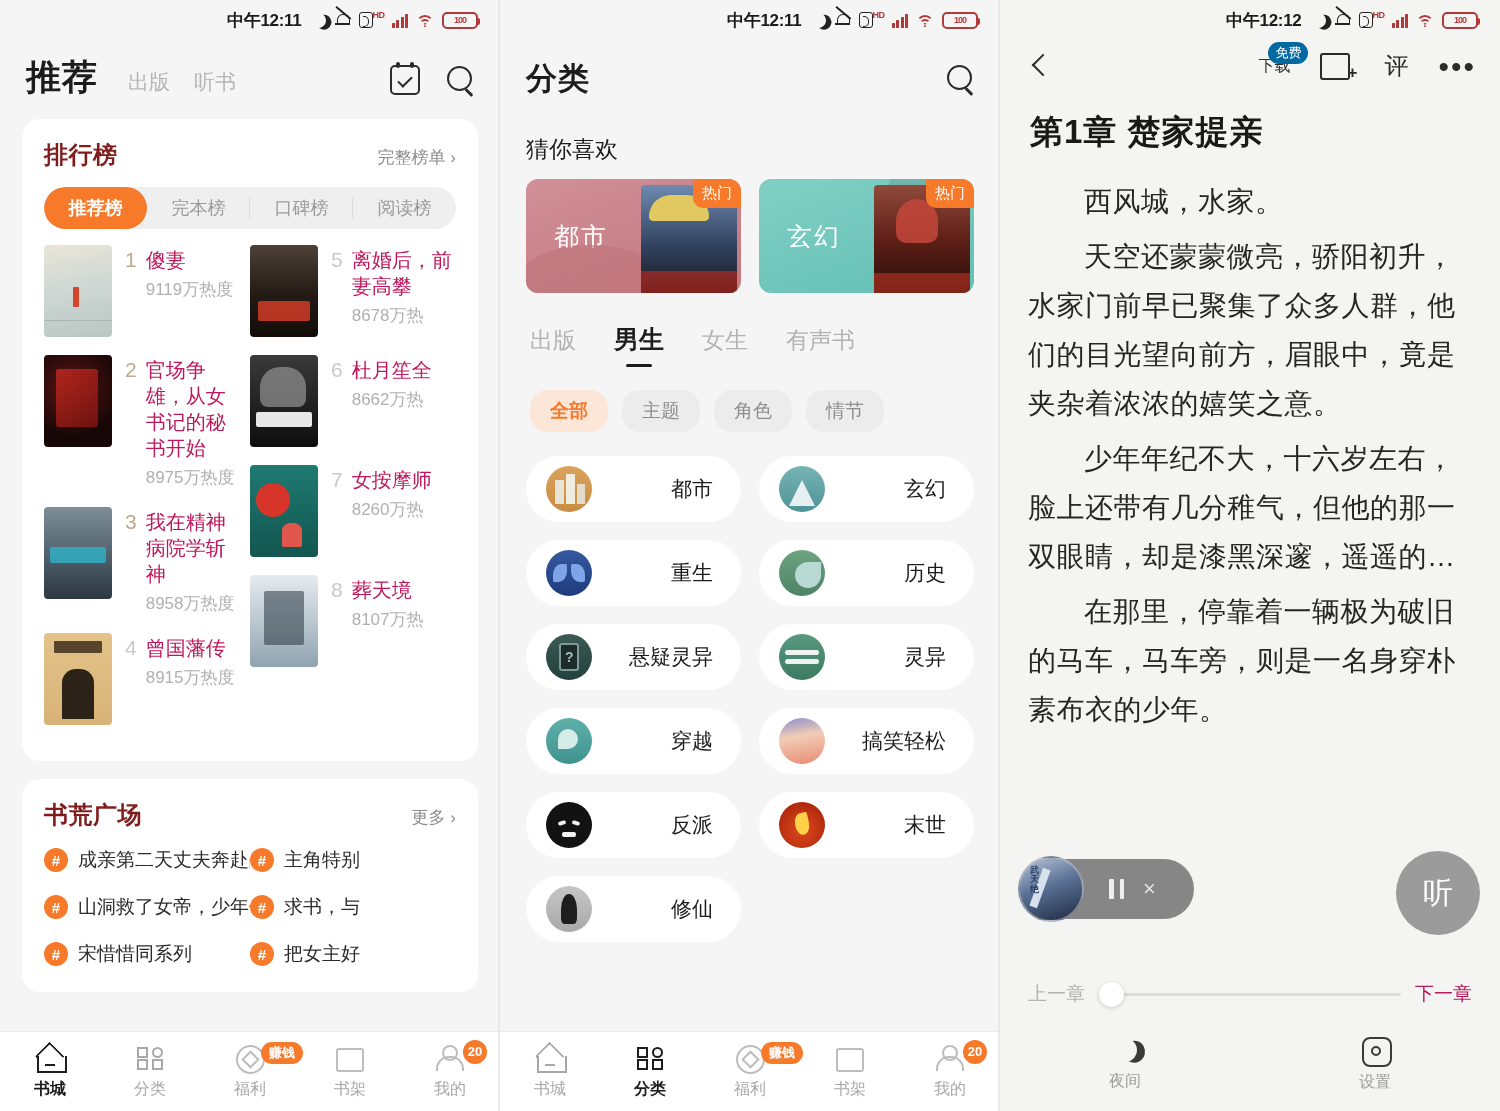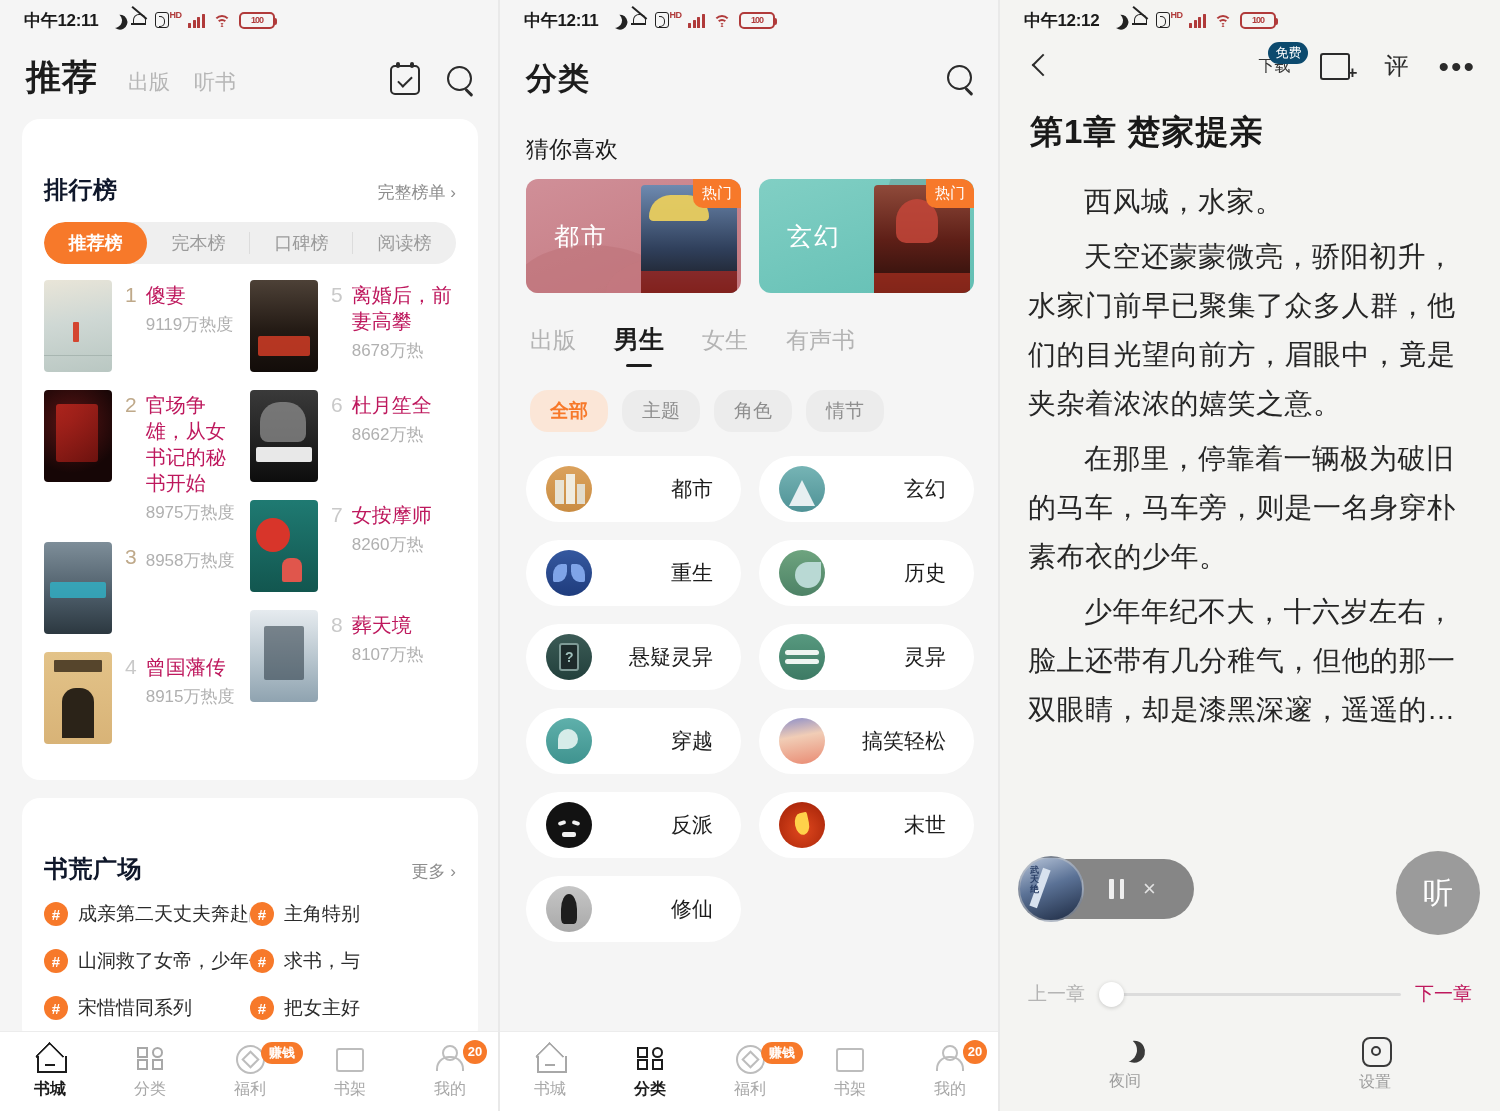--- a/index.html
+++ b/index.html
@@ -8,21 +8,21 @@
     font-family:"Liberation Sans","DejaVu Sans",sans-serif;
     background:#ffffff; overflow:hidden;
   }
   .screens { display:flex; width:1500px; height:1111px; }
   .screen { width:500px; height:1111px; position:relative; overflow:hidden; }
   .sep { position:absolute; top:0; right:0; width:2px; height:100%; background:#e9e9e9; z-index:50; }
 
   
   .statusbar {
     height:40px; display:flex; align-items:center;
-    justify-content:flex-start; padding:0 22px 0 24px;
+    justify-content:flex-end; padding:0 22px 0 24px;
     font-size:17px; color:#1a1a1a; font-weight:600;
   }
   .sb-left { display:flex; align-items:center; gap:9px; }
   .sb-right { display:flex; align-items:center; gap:7px; }
   .sb-time { letter-spacing:-.3px; font-size:17px; }
   .ic { display:inline-block; }
   .moon-ic { width:15px; height:15px; border-radius:50%;
     box-shadow:4px 4px 0 0 #222; transform:rotate(-28deg); }
   .bell-ic { position:relative; width:15px; height:15px; }
   .bell-ic:before { content:""; position:absolute; left:2px; top:1px; width:11px; height:10px;
@@ -60,21 +60,21 @@
   .cal-ic:after { content:""; position:absolute; left:6px; top:9px; width:12px; height:6px;
      border-left:2.4px solid #2b2b2b; border-bottom:2.4px solid #2b2b2b; transform:rotate(-45deg); }
   .search-ic { width:30px; height:30px; position:relative; }
   .search-ic:before { content:""; position:absolute; left:1px; top:1px; width:21px; height:21px;
      border:2.4px solid #2b2b2b; border-radius:50%; }
   .search-ic:after { content:""; position:absolute; right:2px; bottom:1px; width:10px; height:2.6px;
      background:#2b2b2b; border-radius:2px; transform:rotate(45deg); }
 
   .card { background:#fff; border-radius:18px; margin:0 22px 18px 22px; padding:20px 22px 18px 22px; }
   .card-head { display:flex; align-items:baseline; justify-content:space-between; margin-bottom:16px; }
-  .card-title { font-size:24px; font-weight:700; color:#0f172a; letter-spacing:.5px;margin-top:35px; }
+  .card-title { font-size:24px; font-weight:700; color:#7f1d1d; letter-spacing:.5px; }
   .card-more { font-size:17px; color:#8d8d8d; }
 
   .seg { display:flex; background:#efefef; border-radius:22px; height:42px; overflow:hidden; margin-bottom:16px; }
   .seg-item { flex:1; display:flex; align-items:center; justify-content:center;
      font-size:18px; color:#9b9b9b; position:relative; }
   .seg-item:not(:last-child):after { content:""; position:absolute; right:0; top:10px;
      height:22px; width:1px; background:#dcdcdc; }
   .seg-item.active { background:#f7792a; color:#fff; border-radius:22px; font-weight:600; }
   .seg-item.active:after { display:none; }
 
@@ -172,21 +172,21 @@
 
   
   .s3 { background:#f4f4f2; }
   .s3-bar { display:flex; align-items:center; padding:10px 24px 0 26px; gap:0; }
   .back-ic { width:28px; height:28px; position:relative; }
   .back-ic:after { content:""; position:absolute; left:9px; top:5px; width:14px; height:14px;
      border-left:2.6px solid #2b2b2b; border-bottom:2.6px solid #2b2b2b; transform:rotate(45deg); }
   .s3-right { margin-left:auto; display:flex; align-items:center; gap:30px; }
   .dl-wrap { position:relative; }
   .dl-text { font-size:16px; color:#333;font-family:Liberation Serif, serif; }
-  .dl-badge { position:absolute; right:-18px; top:-14px; background:#0c4a6e; color:#fff;
+  .dl-badge { position:absolute; right:-18px; top:-14px; background:#0369a1; color:#fff;
      font-size:13px; border-radius:11px; padding:2px 7px; }
   .bookadd-ic { width:34px; height:30px; position:relative; }
   .bookadd-ic:before { content:""; position:absolute; left:0; top:2px; width:15px; height:23px;
      border:2.4px solid #2b2b2b; border-right:none; border-radius:3px 0 0 3px; }
   .bookadd-ic:after { content:""; position:absolute; left:15px; top:2px; width:13px; height:23px;
      border:2.4px solid #2b2b2b; border-left:none; border-radius:0 3px 3px 0; }
   .plus { position:absolute; right:-3px; bottom:-2px; font-size:17px; color:#2b2b2b; font-weight:700;}
   .comment-ic { font-size:24px; color:#2b2b2b; position:relative; }
   .dots-ic { font-size:30px; color:#2b2b2b; letter-spacing:2px; line-height:.5; }
 
@@ -318,20 +318,21 @@
               </div>
             </div>
           </div>
           <div class="rank-row">
             <div class="cover" style="background:linear-gradient(180deg,#7e8e99 0%,#4a5a66 60%,#2c3840 100%)">
               <div style="position:absolute;left:6px;top:40px;width:56px;height:16px;background:#2fb3c8;opacity:.8;border-radius:2px"></div>
             </div>
             <div class="rank-info">
               <div class="rank-num top">3</div>
               <div class="rank-txt">
+                <div class="rank-name wrap">我在精神病院学斩神</div>
                 <div class="rank-heat">8958万热度</div>
               </div>
             </div>
           </div>
           <div class="rank-row">
             <div class="cover" style="background:linear-gradient(180deg,#e3c389 0%,#d8b377 100%)">
               <div style="position:absolute;left:10px;top:8px;width:48px;height:12px;background:#3d2f1c;opacity:.85;border-radius:1px"></div>
               <div style="position:absolute;left:18px;top:36px;width:32px;height:50px;background:#2b2318;border-radius:14px 14px 0 0"></div>
             </div>
             <div class="rank-info">
@@ -697,22 +698,22 @@
         <div class="comment-ic">评</div>
         <div class="dots-ic">•••</div>
       </div>
     </div>
 
     <div class="chapter-title">第1章 楚家提亲</div>
 
     <div class="reader-body">
       <div class="para">西风城，水家。</div>
       <div class="para">天空还蒙蒙微亮，骄阳初升，水家门前早已聚集了众多人群，他们的目光望向前方，眉眼中，竟是夹杂着浓浓的嬉笑之意。</div>
+      <div class="para">少年年纪不大，十六岁左右，脸上还带有几分稚气，但他的那一双眼睛，却是漆黑深邃，遥遥的…</div>
       <div class="para">在那里，停靠着一辆极为破旧的马车，马车旁，则是一名身穿朴素布衣的少年。</div>
-      <div class="para">少年年纪不大，十六岁左右，脸上还带有几分稚气，但他的那一双眼睛，却是漆黑深邃，遥遥的…</div>
     </div>
 
     <div class="player">
       <div class="player-av" style="background:linear-gradient(160deg,#b9c6da 0%,#5b7296 45%,#1d2a42 100%)">
         <div style="position:absolute;left:16px;top:10px;width:8px;height:40px;background:#d8e2ef;transform:rotate(20deg)"></div>
         <div style="position:absolute;left:10px;top:8px;color:#2a3f66;font-size:9px;font-weight:700;line-height:1.05">武<br>天<br>绝</div>
       </div>
       <div class="pause-ic"></div>
       <div class="close-x">×</div>
     </div>

